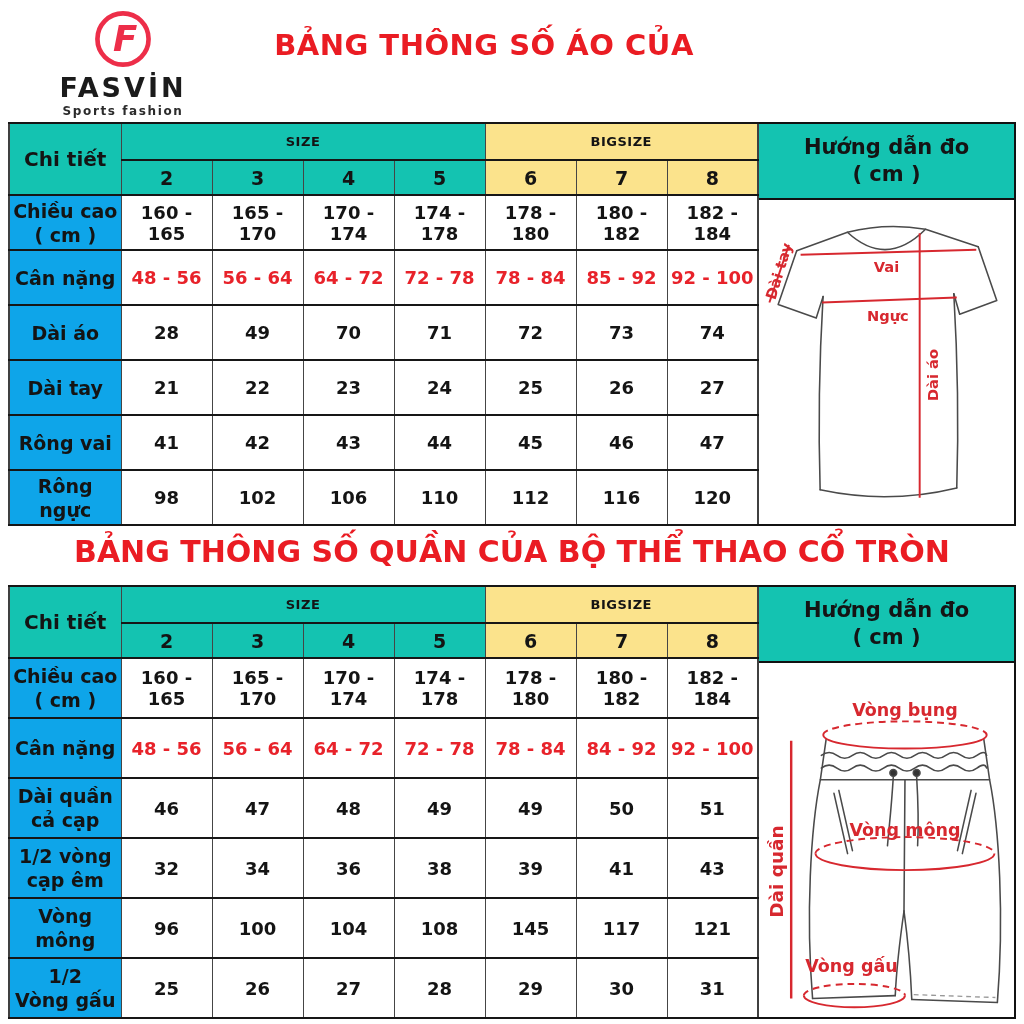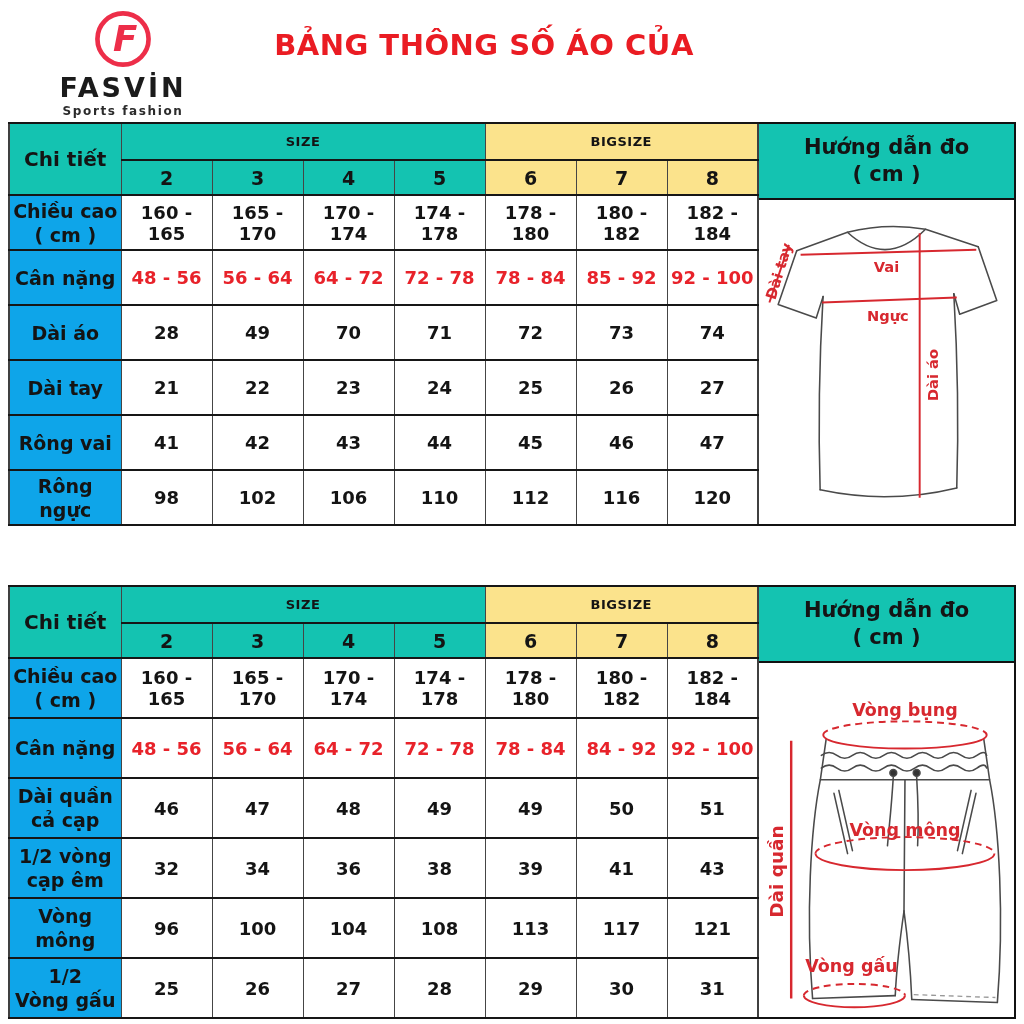--- a/index.html
+++ b/index.html
@@ -181,20 +181,21 @@
           </g>
           <text x="115" y="74" font-size="15" fill="#d7282f">Vai</text>
           <text transform="translate(14,103) rotate(-73)" font-size="15" fill="#d7282f">Dài tay</text>
           <text x="108" y="124" font-size="15" fill="#d7282f">Ngực</text>
           <text transform="translate(181,206) rotate(-90)" font-size="15" fill="#d7282f">Dài áo</text>
         </svg>
       </div>
     </div>
   </div>
 
+  <div class="title2">BẢNG THÔNG SỐ QUẦN CỦA BỘ THỂ THAO CỔ TRÒN</div>
 
   <div class="tbl-wrap wrap2">
     <table class="spec t2">
       <colgroup>
           <col style="width:112px">
         <col style="width:91px">
           <col style="width:91px">
           <col style="width:91px">
           <col style="width:91px">
         <col style="width:91px">
@@ -261,21 +262,21 @@
             <td>41</td>
             <td>43</td>
           </tr>
           <tr>
             <th>Vòng
 mông</th>
             <td>96</td>
             <td>100</td>
             <td>104</td>
             <td>108</td>
-            <td>113</td>
+            <td>145</td>
             <td>117</td>
             <td>121</td>
           </tr>
           <tr>
             <th>1/2
 Vòng gấu</th>
             <td>25</td>
             <td>26</td>
             <td>27</td>
             <td>28</td>

